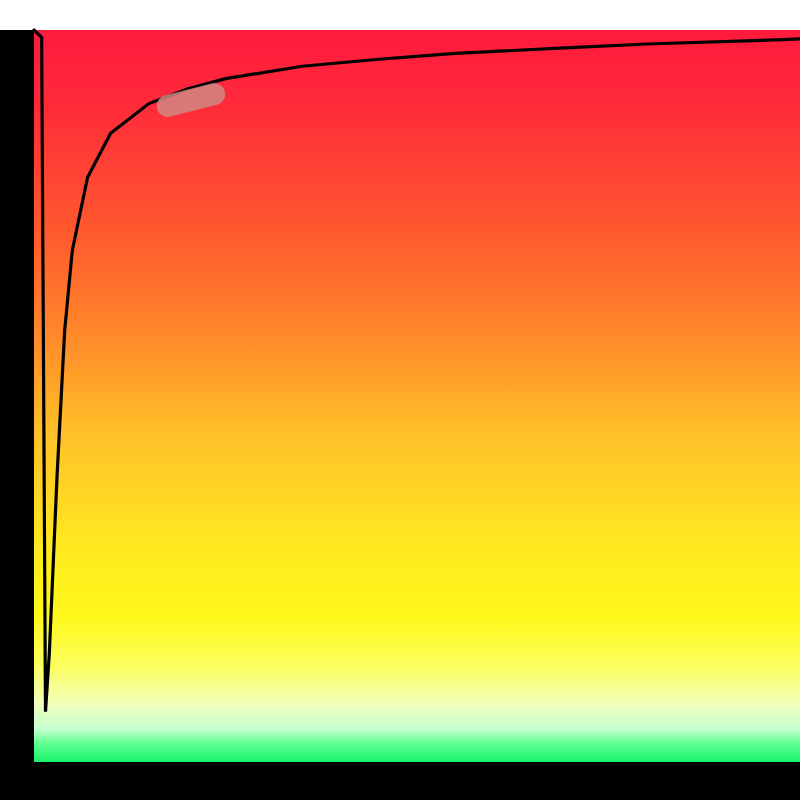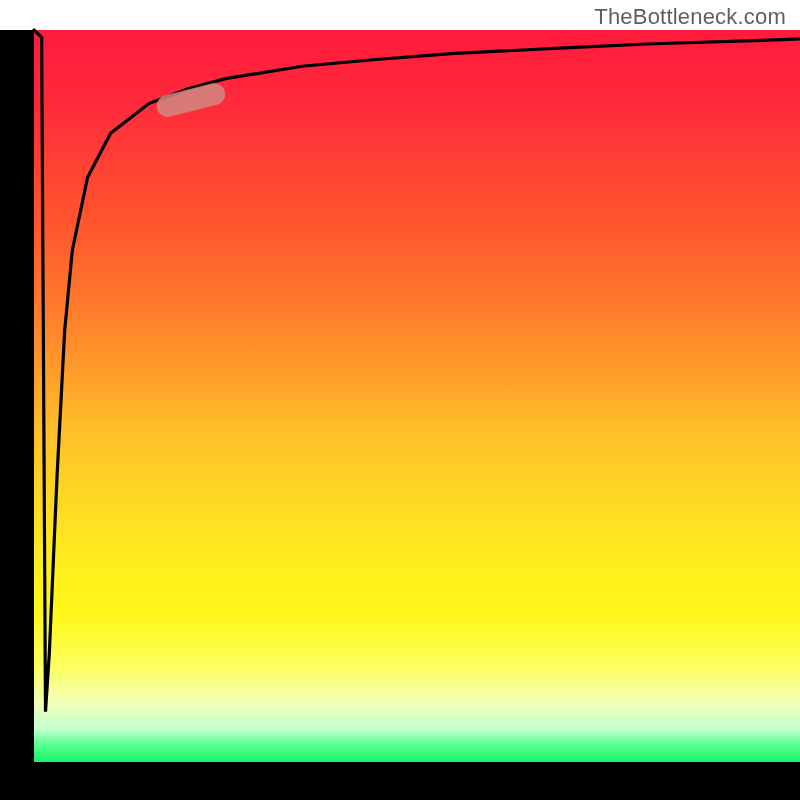--- a/index.html
+++ b/index.html
@@ -28,21 +28,20 @@
   svg.chart {
     position: absolute;
     left: 0;
     top: 0;
   }
 </style>
 </head>
 <body>
 <div class="container">
 
-  <div class="attribution">TheBottleneck.com</div>
 
   <svg class="chart" width="800" height="800" viewBox="0 0 800 800">
     <defs>
 
       <linearGradient id="heat" x1="0" y1="0" x2="0" y2="1">
         <stop offset="0.00" stop-color="#ff1a3c"></stop>
         <stop offset="0.10" stop-color="#ff2a3a"></stop>
         <stop offset="0.28" stop-color="#ff5a2e"></stop>
         <stop offset="0.42" stop-color="#ff8a2a"></stop>
         <stop offset="0.55" stop-color="#ffc028"></stop>

